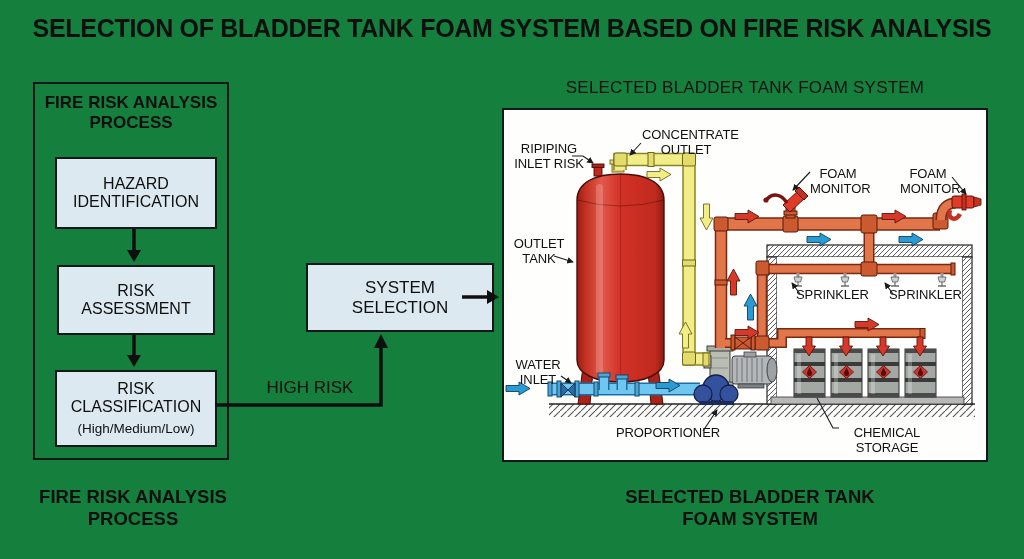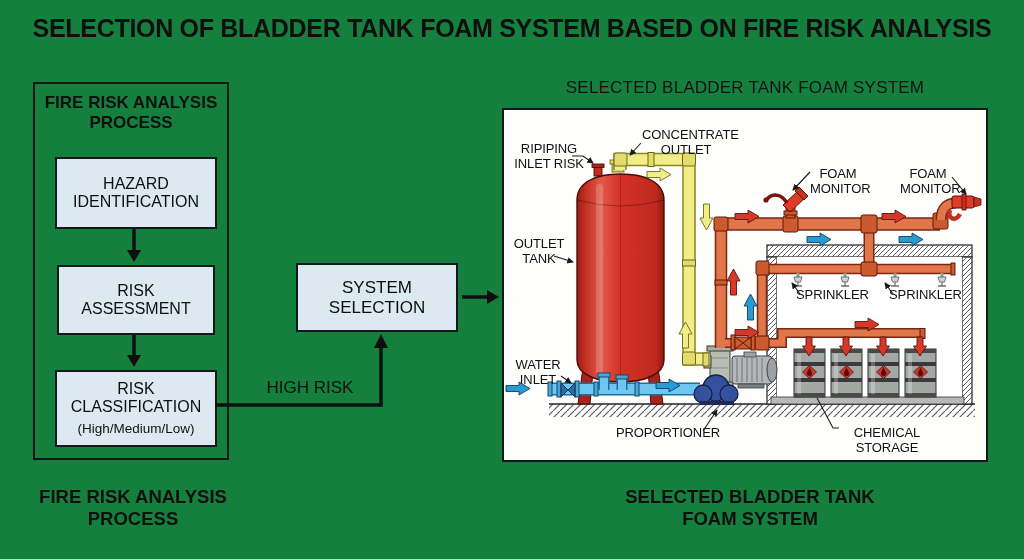--- a/index.html
+++ b/index.html
@@ -16,21 +16,21 @@
   #leftPanel{left:33px;top:82px;width:196px;height:378px;border:2px solid var(--outline)}
   #leftHeader{left:0;top:9px;width:100%;text-align:center;font-size:17px;font-weight:bold;
               line-height:1.2;white-space:pre-line;color:#0f0f0f}
   .fbox{background:var(--box-fill);border:2px solid var(--outline);display:flex;flex-direction:column;
         align-items:center;justify-content:center;text-align:center;color:#0f0f0f}
   .fbox .main{font-size:16px;font-weight:normal;line-height:1.12;white-space:pre-line}
   .fbox .sub{font-size:13.5px;font-weight:normal;line-height:1.15;margin-top:5px}
   #box1{left:20px;top:73px;width:162px;height:72px}
   #box2{left:22px;top:181px;width:158px;height:70px}
   #box3{left:20px;top:286px;width:162px;height:77px}
-  #sysBox{left:296px;top:263px;width:162px;height:69px;border-width:2.5px}
+  #sysBox{left:306px;top:263px;width:188px;height:69px;border-width:2.5px}
   #sysBox .main{font-size:17px}
   #highRisk{left:250px;top:378px;width:120px;text-align:center;font-size:17px;font-weight:normal;color:#0f0f0f}
   #highRiskSub{left:240px;top:407px;width:140px;text-align:center;font-size:14px;line-height:1.3;
                white-space:pre-line;color:#141414}
   #rightHeader{left:545px;top:78px;width:400px;text-align:center;font-size:17px;letter-spacing:0.2px;color:#121212}
   #rightPanel{left:502px;top:108px;width:486px;height:354px;border:2px solid var(--outline);background:#fefefd}
   .caption{font-size:18.5px;font-weight:bold;text-align:center;line-height:1.2;white-space:pre-line;color:#0f0f0f}
   #capLeft{left:13px;top:486px;width:240px}
   #capRight{left:600px;top:486px;width:300px}
   .lbl{position:absolute;font-size:13px;line-height:1.18;letter-spacing:-0.1px;text-align:center;

